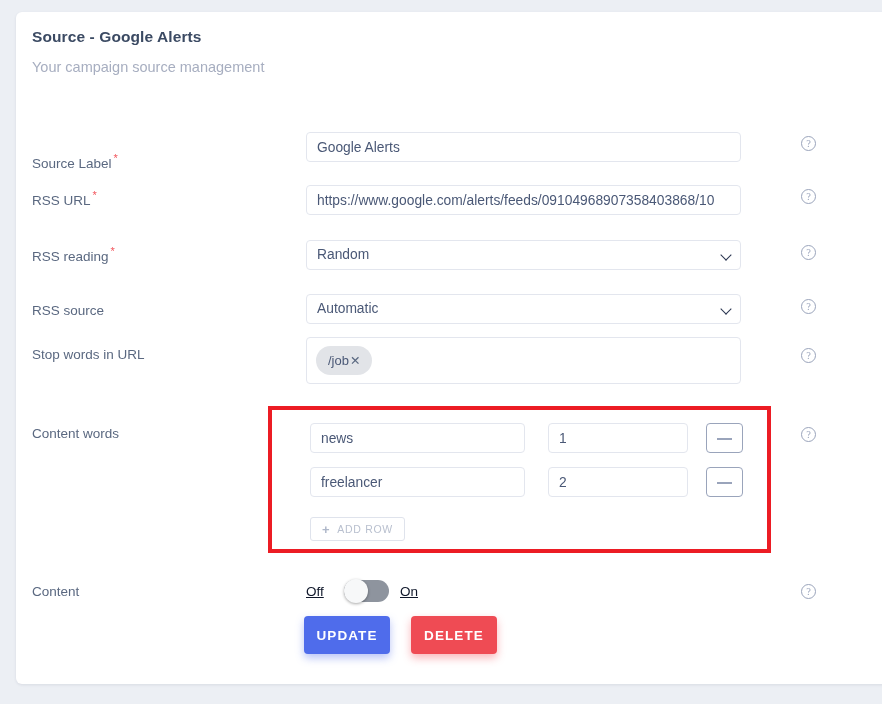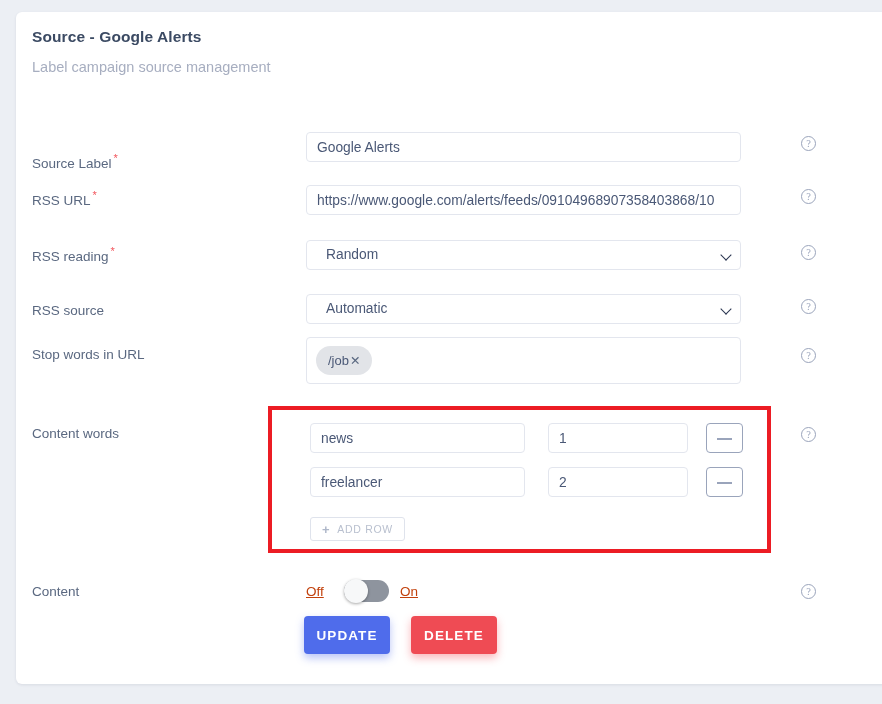--- a/index.html
+++ b/index.html
@@ -89,21 +89,21 @@
     position: absolute;
     left: 290px;
     width: 435px;
     height: 30px;
     background: #fff;
     border: 1px solid #e3e6ee;
     border-radius: 4px;
     font-size: 13.8px;
     color: #4a5876;
     line-height: 28px;
-    padding: 0 19px;
+    padding: 0 10px;
     cursor: pointer;
   }
   .chev {
     position: absolute;
     right: 10px; top: 10px;
     width: 8px; height: 8px;
     border-right: 1.8px solid #2a3550;
     border-bottom: 1.8px solid #2a3550;
     transform: rotate(45deg);
   }
@@ -211,21 +211,21 @@
     font-size: 13px;
     color: #aeb7c9;
     font-weight: bold;
     line-height: 1;
   }
 
   
   .tg-off, .tg-on {
     position: absolute;
     font-size: 13.5px;
-    color: #c2410c;
+    color: #0f172a;
     text-decoration: underline;
   }
   .toggle {
     position: absolute;
     width: 45px; height: 22px;
     border-radius: 11px;
     background: #8e949e;
     cursor: pointer;
   }
   .toggle .knob {
@@ -263,21 +263,21 @@
     box-shadow: 0 4px 9px rgba(239,75,84,.40);
   }
 </style>
 </head>
 <body>
 
 <div class="page">
   <div class="card">
 
     <div class="card-title">Source - Google Alerts</div>
-    <div class="card-subtitle">Label campaign source management</div>
+    <div class="card-subtitle">Your campaign source management</div>
 
     <div class="row" style="top:120px">
       <div class="label" style="top:20px">
         <span>Source Label</span><span class="req">*</span>
       </div>
       <input class="field" style="top: 0px;" type="text" value="Google Alerts">
       <div class="help" style="top:4px">?</div>
     </div>
 
     <div class="row" style="top:173px">

